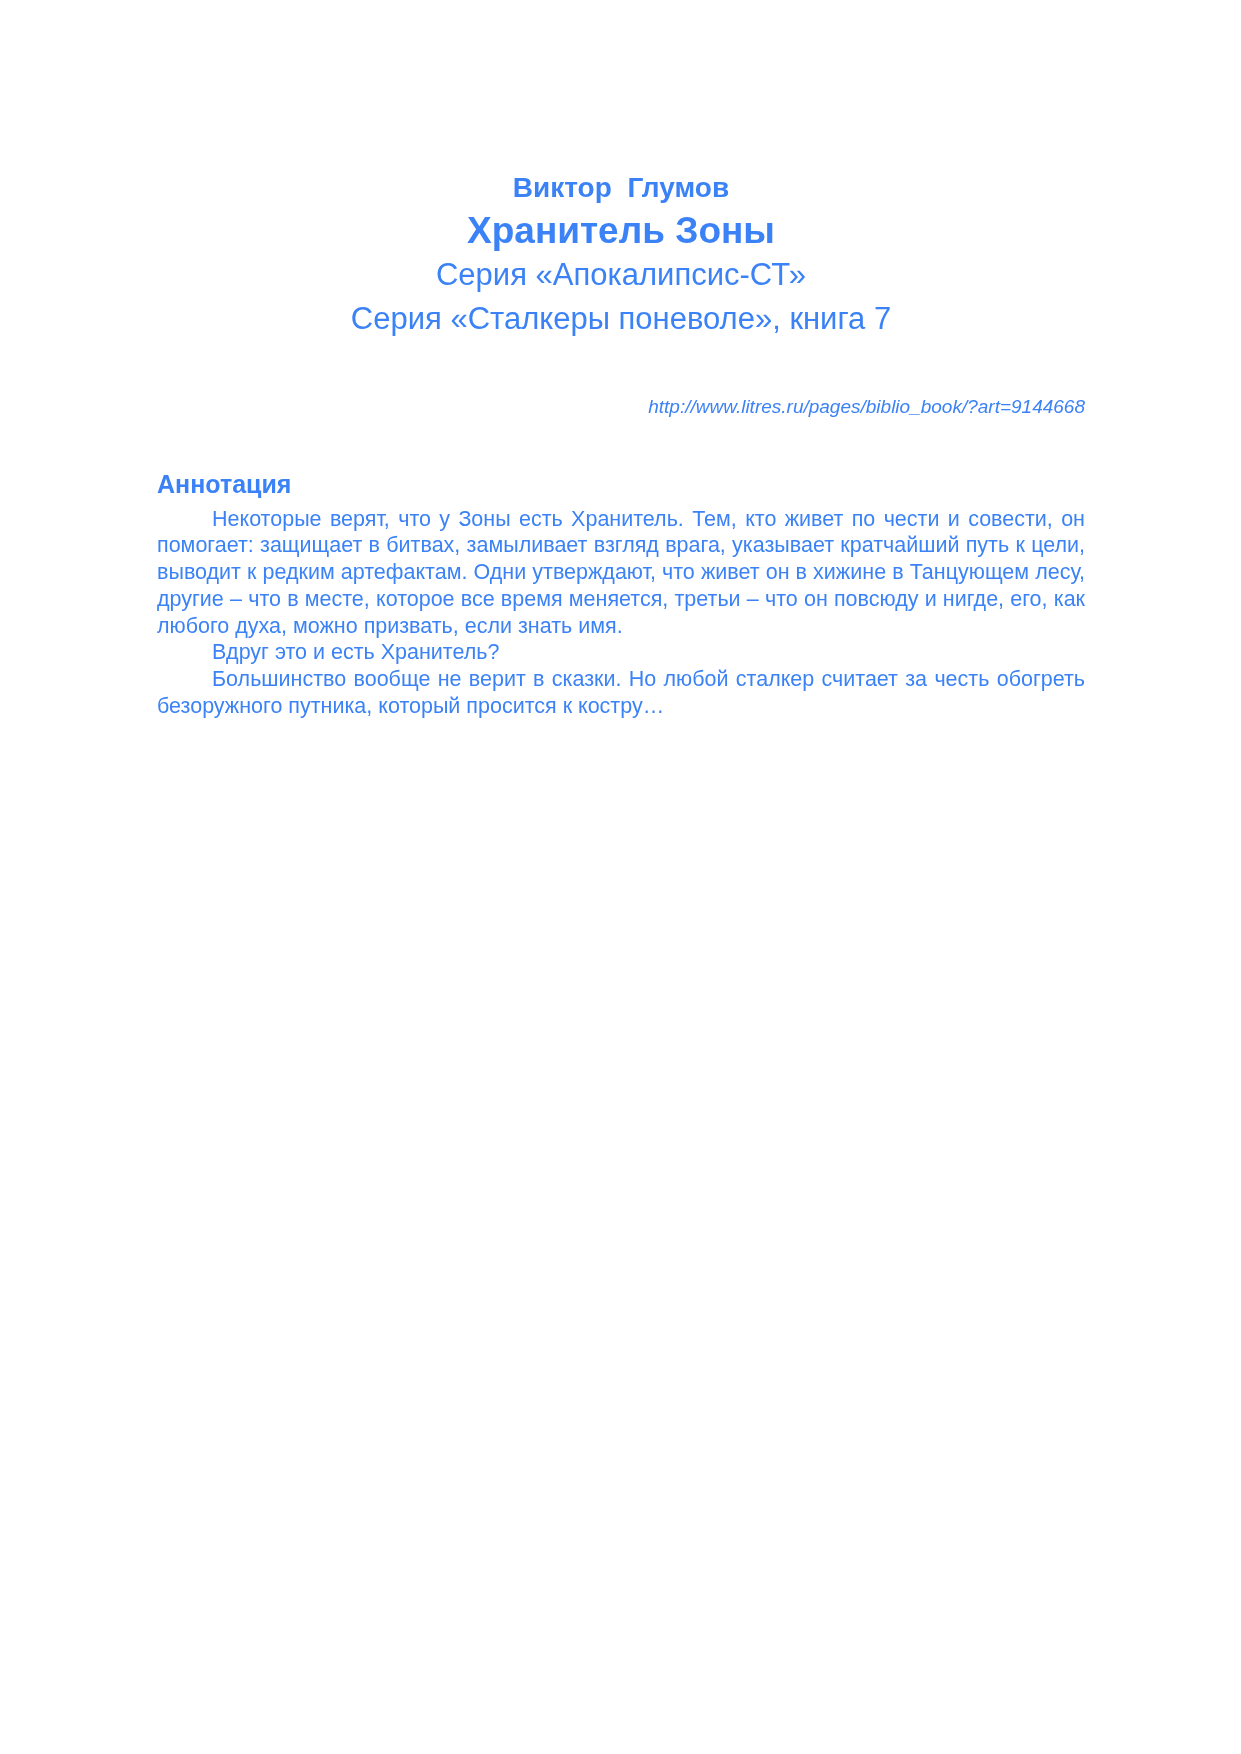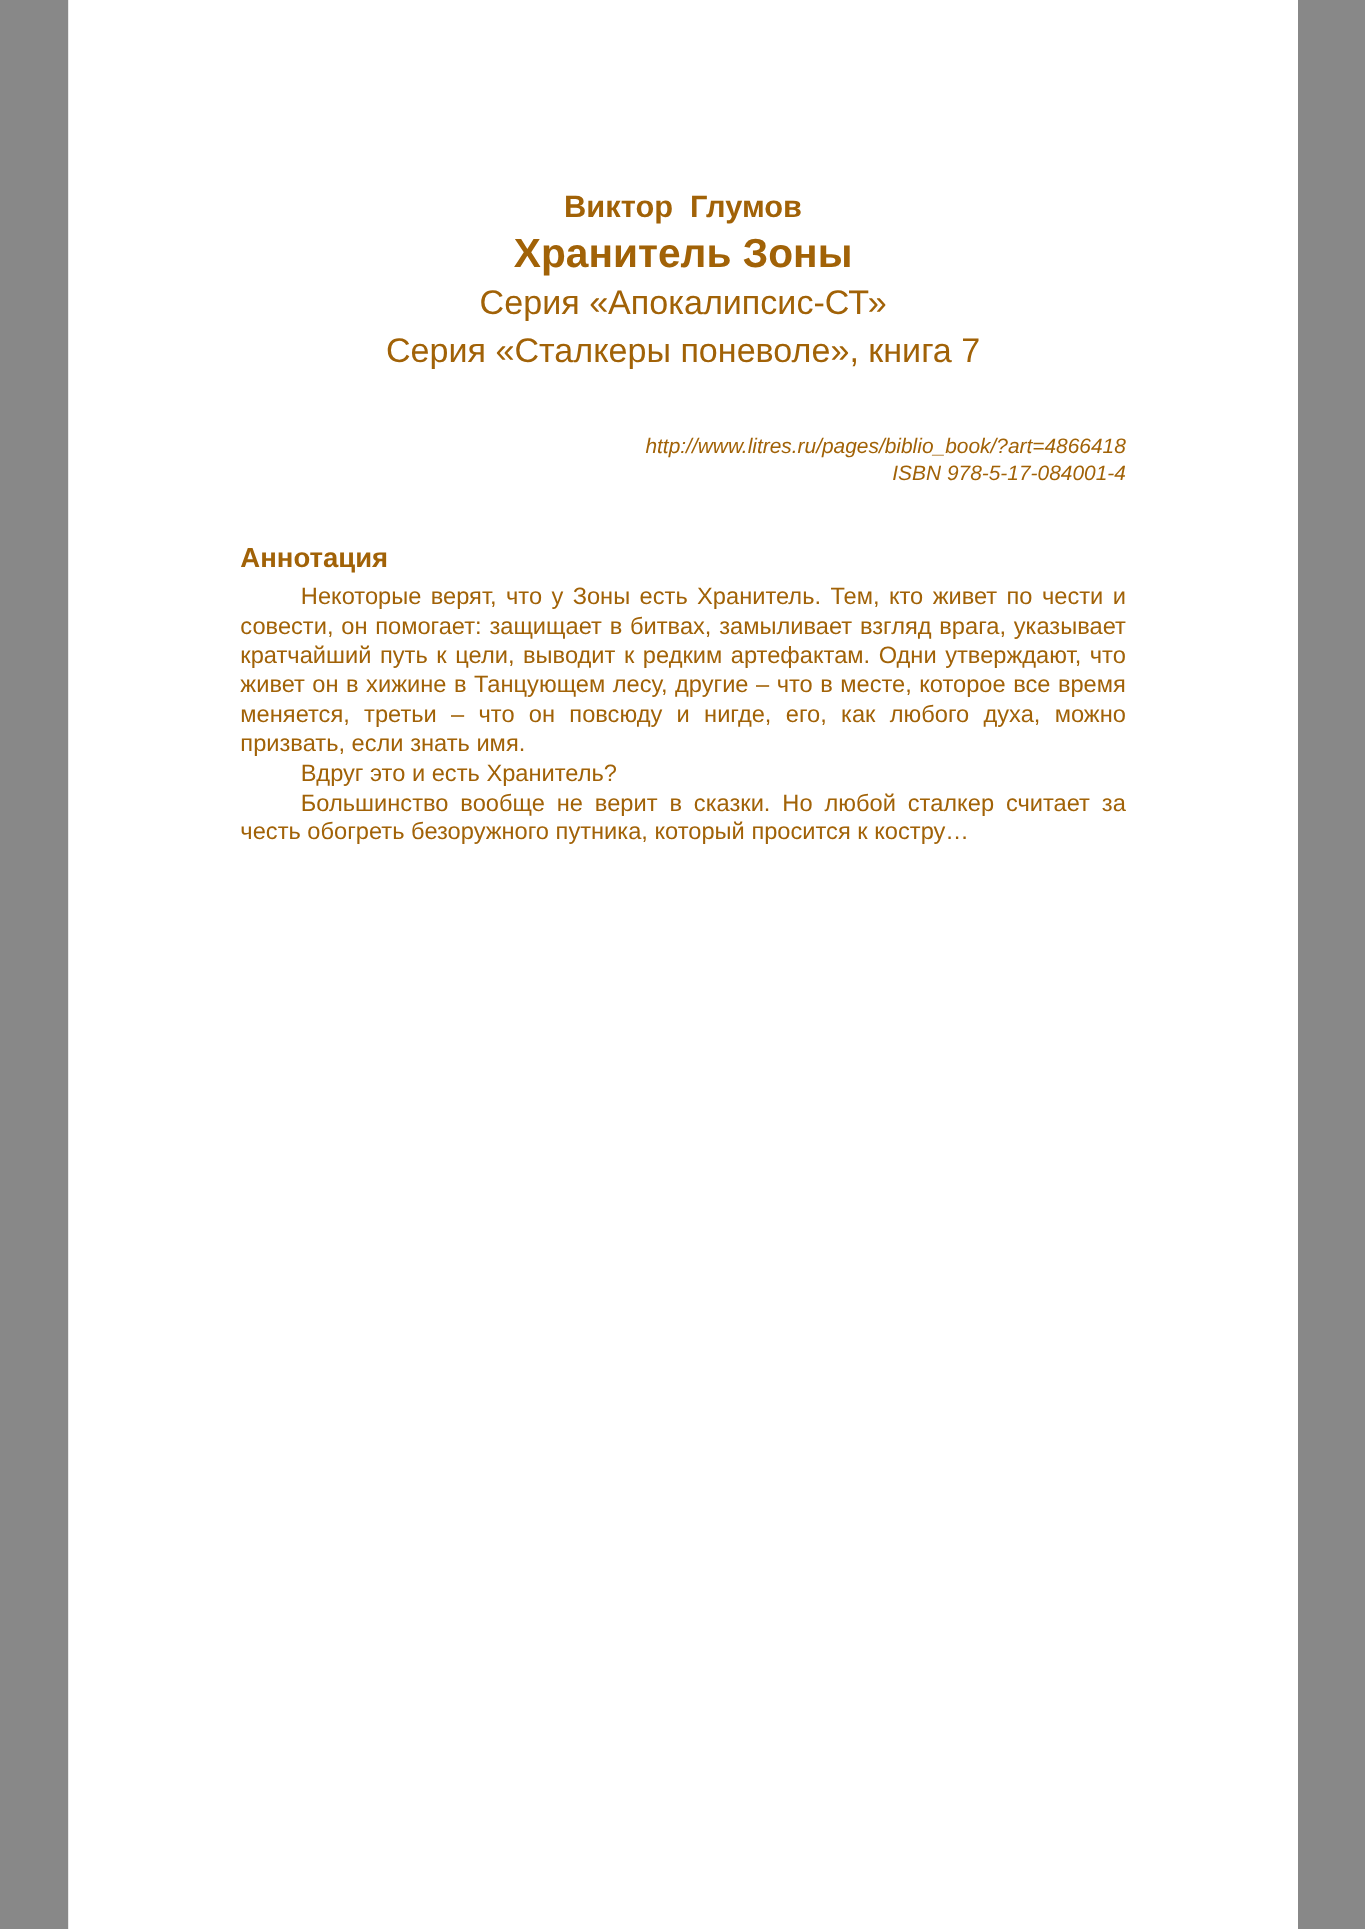--- a/index.html
+++ b/index.html
@@ -1,23 +1,23 @@
 <!DOCTYPE html>
 <html lang="ru"><head>
 <meta charset="utf-8">
 <style>
   * { margin: 0; padding: 0; box-sizing: border-box; }
   html, body { background: #888; }
   .page {
     position: relative;
-    width: 1118px;
+    width: 1241px;
     height: 1754px;
     margin: 0 auto;
     background: #ffffff;
-    color: #a16207;
+    color: #3b82f6;
     font-family: "Liberation Sans", "DejaVu Sans", sans-serif;
     overflow: hidden;
   }
   .content {
     padding: 168px 156px 0 157px; 
   }
   .header-block {
     text-align: center;
   }
   .author {
@@ -69,22 +69,21 @@
   <div class="content">
 
     <div class="header-block">
       <div class="author">Виктор  Глумов</div>
       <div class="book-title">Хранитель Зоны</div>
       <div class="series-line">Серия «Апокалипсис-СТ»</div>
       <div class="series-line">Серия «Сталкеры поневоле», книга 7</div>
     </div>
 
     <div class="meta-block">
-      <div>http://www.litres.ru/pages/biblio_book/?art=4866418</div>
-      <div>ISBN 978-5-17-084001-4</div>
+      <div>http://www.litres.ru/pages/biblio_book/?art=9144668</div>
     </div>
 
     <div class="annotation-heading">Аннотация</div>
 
     <div class="annotation-body">
       <p>Некоторые верят, что у Зоны есть Хранитель. Тем, кто живет по чести и совести, он помогает: защищает в битвах, замыливает взгляд врага, указывает кратчайший путь к цели, выводит к редким артефактам. Одни утверждают, что живет он в хижине в Танцующем лесу, другие – что в месте, которое все время меняется, третьи – что он повсюду и нигде, его, как любого духа, можно призвать, если знать имя.</p>
       <p>Вдруг это и есть Хранитель?</p>
       <p>Большинство вообще не верит в сказки. Но любой сталкер считает за честь обогреть безоружного путника, который просится к костру…</p>
     </div>
 

